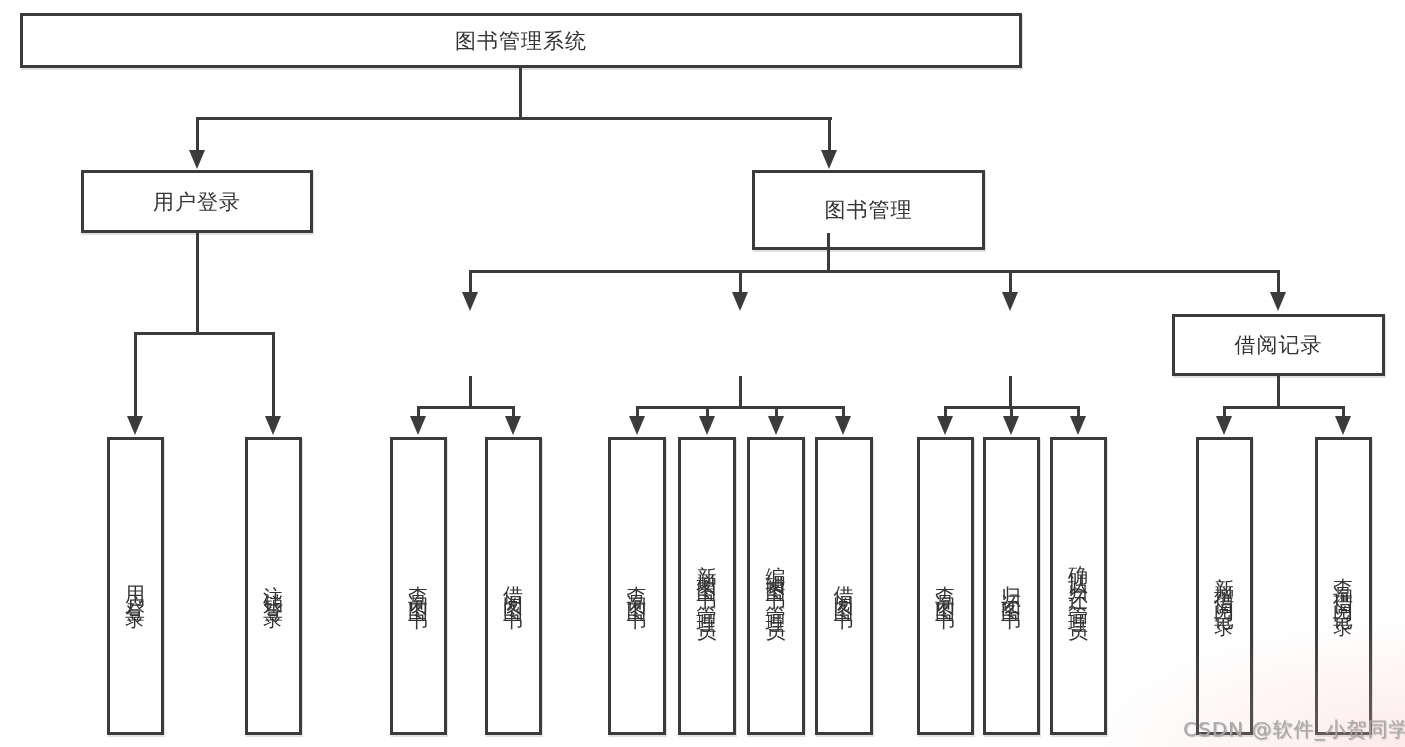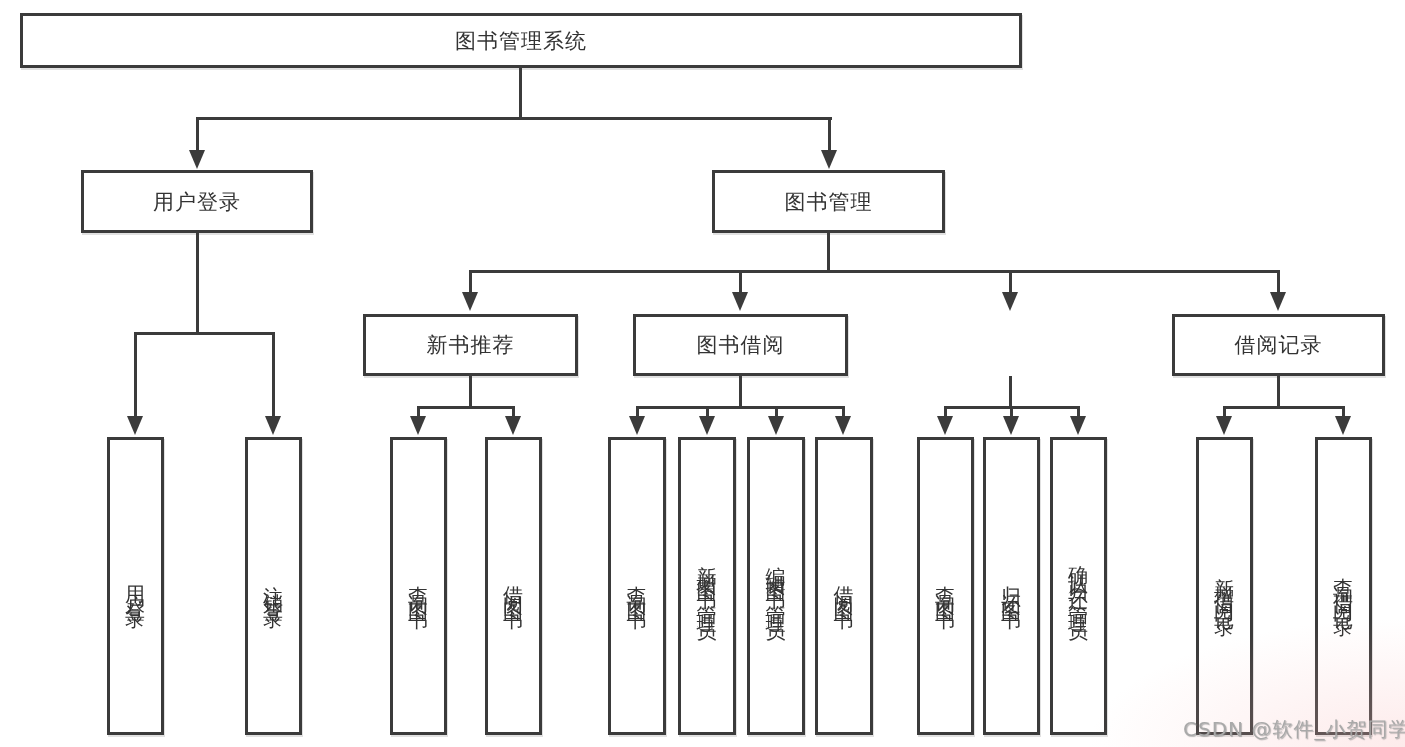--- a/index.html
+++ b/index.html
@@ -75,21 +75,21 @@
   <div class="vl" style="left:519px;top:68px;height:50px;"></div>
   <div class="hl" style="left:196px;top:117px;width:636px;"></div>
   <div class="vl" style="left:196px;top:117px;height:36px;"></div>
   <div class="arrowhead" style="left:189px;top:150px;"></div>
   <div class="vl" style="left:828px;top:117px;height:36px;"></div>
   <div class="arrowhead" style="left:821px;top:150px;"></div>
 
   <div class="box" style="left:81px;top:170px;width:232px;height:63px;">
     <span>用户登录</span>
   </div>
-  <div class="box" style="left:712px;top:170px;width:233px;height:63px;">
+  <div class="box" style="left:752px;top:170px;width:233px;height:80px;">
     <span>图书管理</span>
   </div>
 
   <div class="vl" style="left:196px;top:233px;height:100px;"></div>
   <div class="hl" style="left:134px;top:332px;width:141px;"></div>
   <div class="vl" style="left:134px;top:332px;height:87px;"></div>
   <div class="arrowhead" style="left:127px;top:416px;"></div>
   <div class="vl" style="left:272px;top:332px;height:87px;"></div>
   <div class="arrowhead" style="left:265px;top:416px;"></div>
 
@@ -97,26 +97,20 @@
   <div class="hl" style="left:469px;top:270px;width:811px;"></div>
   <div class="vl" style="left:469px;top:270px;height:25px;"></div>
   <div class="arrowhead" style="left:462px;top:292px;"></div>
   <div class="vl" style="left:739px;top:270px;height:25px;"></div>
   <div class="arrowhead" style="left:732px;top:292px;"></div>
   <div class="vl" style="left:1009px;top:270px;height:25px;"></div>
   <div class="arrowhead" style="left:1002px;top:292px;"></div>
   <div class="vl" style="left:1277px;top:270px;height:25px;"></div>
   <div class="arrowhead" style="left:1270px;top:292px;"></div>
 
-  <div class="box" style="left:363px;top:314px;width:215px;height:62px;">
-    <span>新书推荐</span>
-  </div>
-  <div class="box" style="left:633px;top:314px;width:215px;height:62px;">
-    <span>图书借阅</span>
-  </div>
   <div class="box" style="left:1172px;top:314px;width:213px;height:62px;">
     <span>借阅记录</span>
   </div>
 
   <div class="vl" style="left:469px;top:376px;height:31px;"></div>
   <div class="hl" style="left:417px;top:406px;width:98px;"></div>
   <div class="vl" style="left:417px;top:406px;height:13px;"></div>
   <div class="arrowhead" style="left:410px;top:416px;"></div>
   <div class="vl" style="left:512px;top:406px;height:13px;"></div>
   <div class="arrowhead" style="left:505px;top:416px;"></div>

